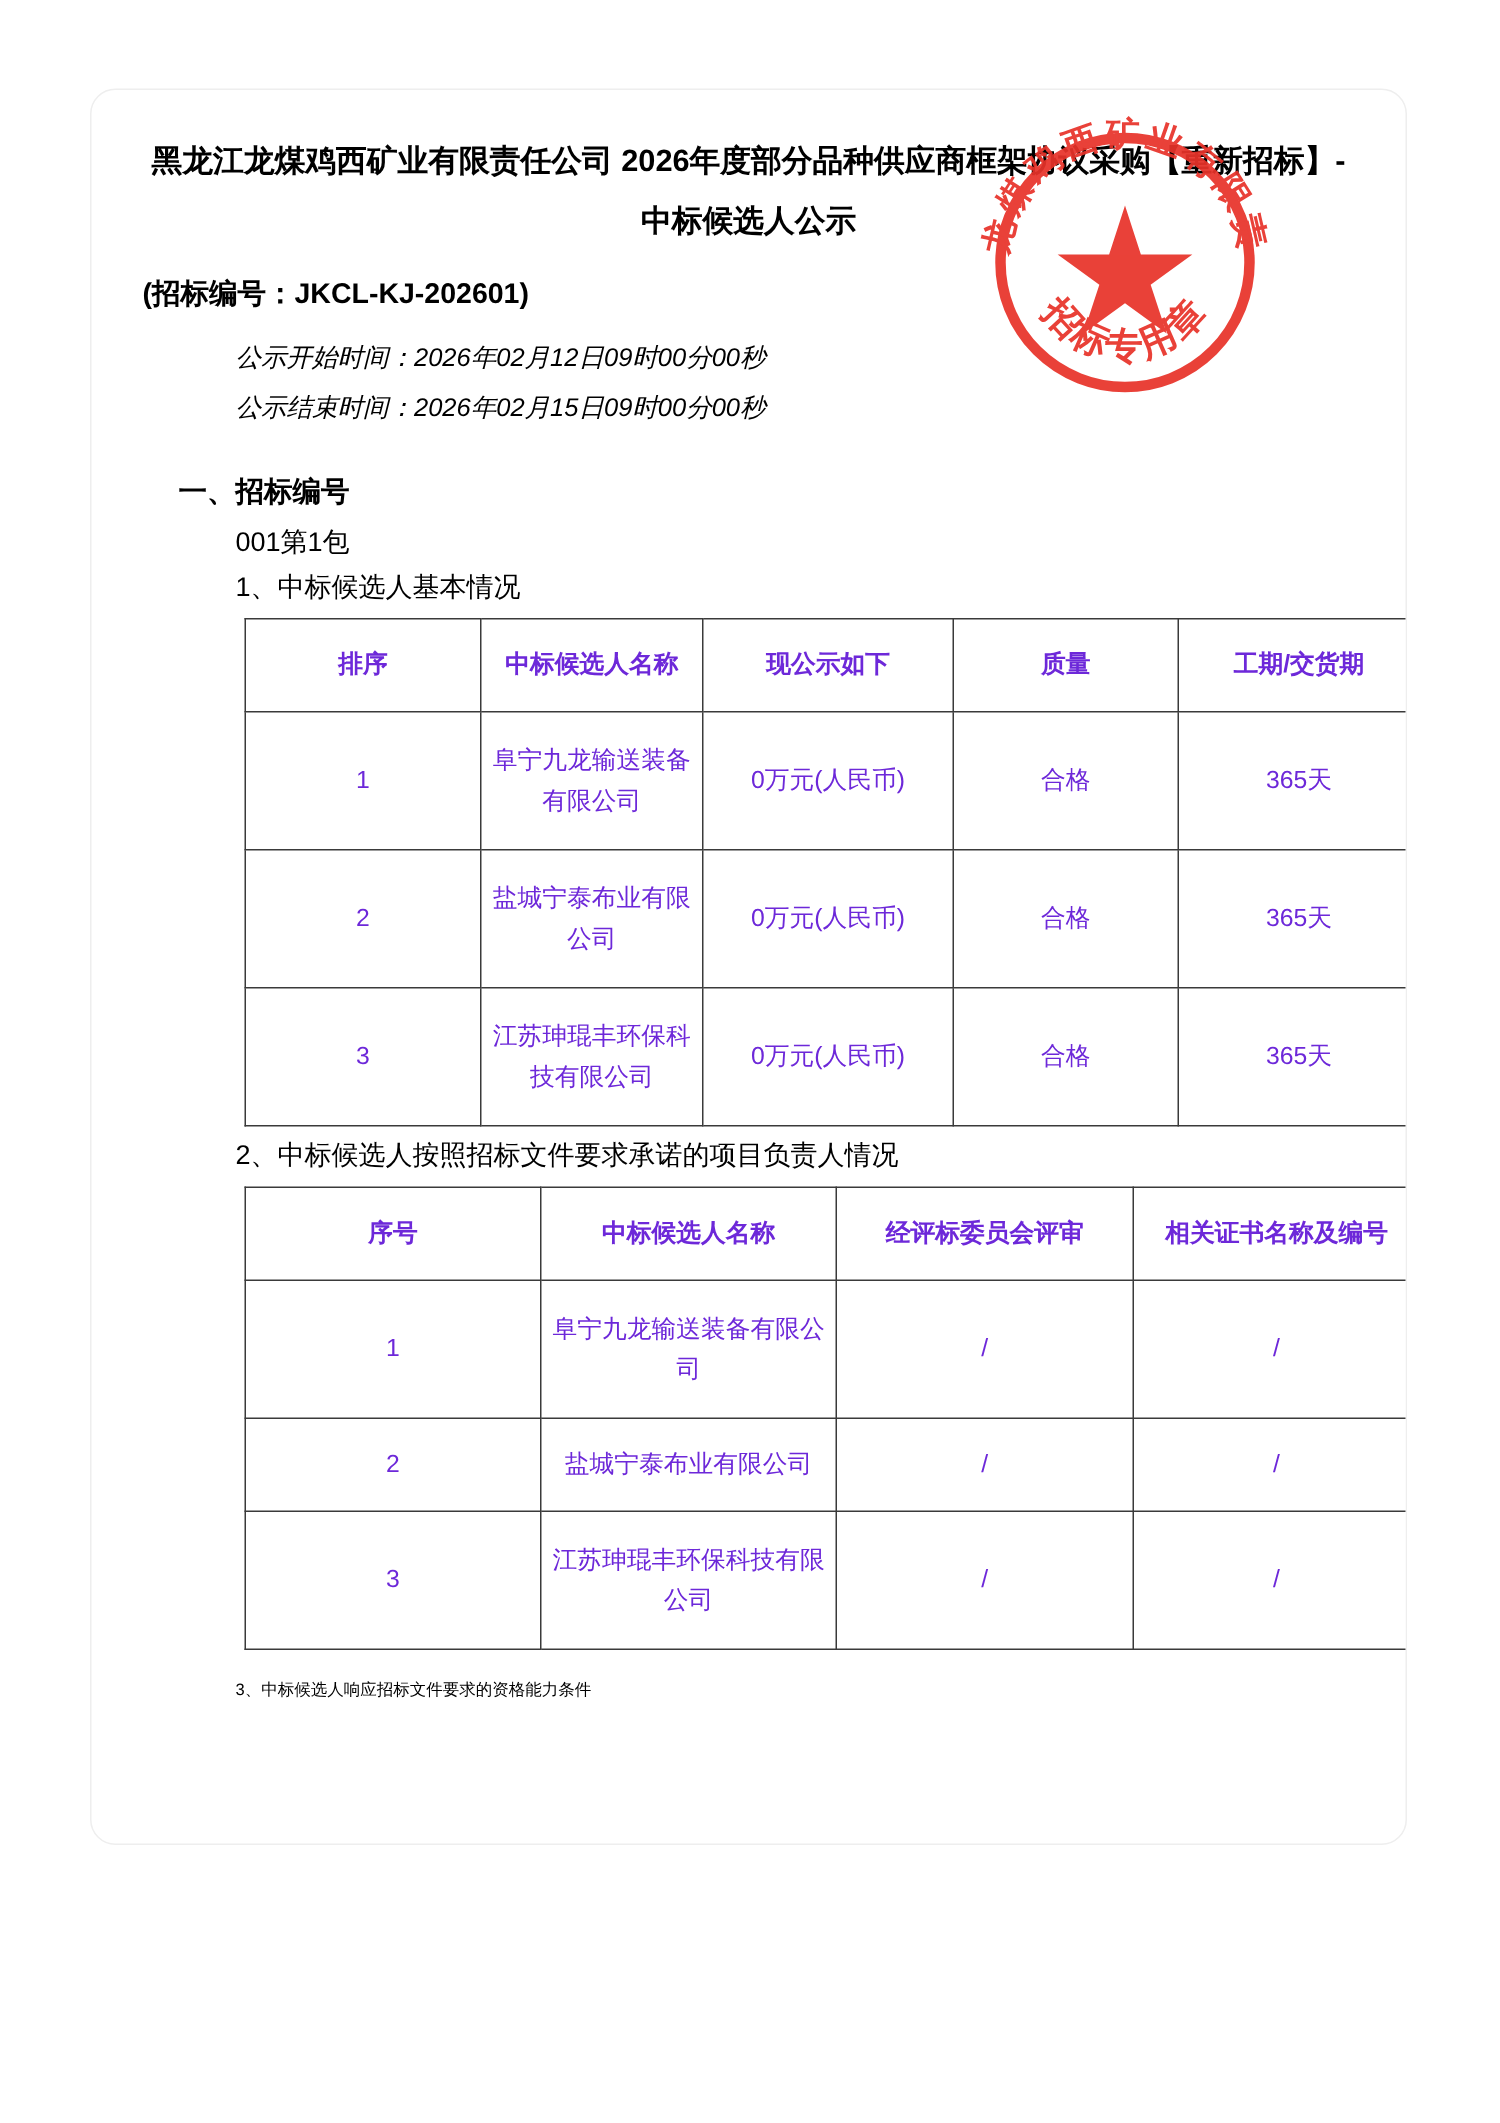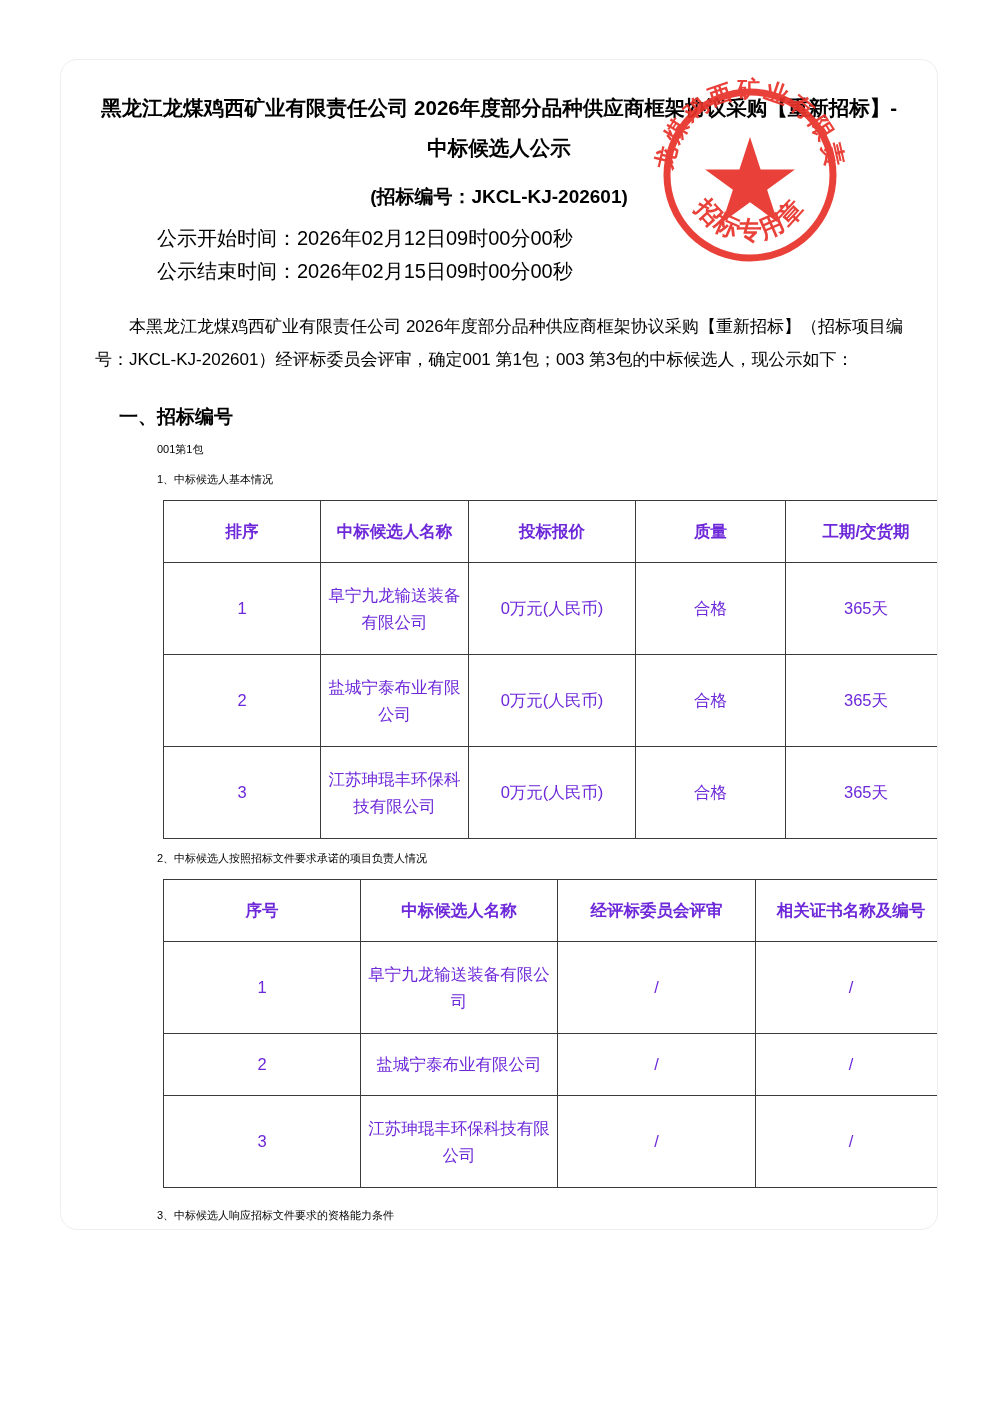--- a/index.html
+++ b/index.html
@@ -48,31 +48,32 @@
     text-align: center;
     line-height: 40px;
     letter-spacing: 0px;
     margin: 0 0 2px 0;
     padding: 0 2px;
   }
   .doc-subtitle {
     font-size: 19px;
     font-weight: bold;
     color: #000000;
-    text-align: center;
+    text-align: left;
     line-height: 38px;
     margin: 10px 0 6px 0;
   }
 
   .time-line {
-    font-size: 20px;
+    font-size: 17px;
     color: #000000;
     line-height: 33px;
     margin-left: 62px;
     white-space: nowrap;
+    font-style: italic;
   }
 
   .para {
     font-size: 17px;
     color: #000000;
     line-height: 33px;
     text-align: justify;
     text-justify: inter-ideograph;
     margin: 22px 0 0 0;
     text-indent: 34px;
@@ -80,21 +81,21 @@
 
   .section-heading {
     font-size: 19px;
     font-weight: bold;
     color: #000000;
     margin: 26px 0 0 24px;
     line-height: 30px;
   }
 
   .sub-line {
-    font-size: 11px;
+    font-size: 18px;
     color: #000000;
     line-height: 30px;
     margin-left: 62px;
   }
   .sub-line.tight { margin-top: 2px; }
 
   
   .tbl-wrap { margin-left: 68px; margin-top: 6px; }
 
   table.doc-table {
@@ -148,40 +149,39 @@
 <div class="page">
   <div class="card">
     <div class="card-inner">
 
       <div class="doc-title">黑龙江龙煤鸡西矿业有限责任公司 2026年度部分品种供应商框架协议采购【重新招标】-中标候选人公示</div>
       <div class="doc-subtitle">(招标编号：JKCL-KJ-202601)</div>
 
       <div class="time-line">公示开始时间：2026年02月12日09时00分00秒</div>
       <div class="time-line">公示结束时间：2026年02月15日09时00分00秒</div>
 
-      <div class="para">本黑龙江龙煤鸡西矿业有限责任公司 2026年度部分品种供应商框架协议采购【重新招标】（招标项目编号：JKCL-KJ-202601）经评标委员会评审，确定001 第1包；003 第3包的中标候选人，现公示如下：</div>
 
       <div class="section-heading">一、招标编号</div>
       <div class="sub-line tight">001第1包</div>
       <div class="sub-line">1、中标候选人基本情况</div>
 
       <div class="tbl-wrap">
         <table class="doc-table">
           <colgroup>
             <col style="width:157px">
               <col style="width:148px">
               <col style="width:167px">
               <col style="width:150px">
               <col style="width:161px">
           </colgroup>
           <thead>
             <tr>
               <th>排序</th>
               <th>中标候选人名称</th>
-              <th>投标报价</th>
+              <th>现公示如下</th>
               <th>质量</th>
               <th>工期/交货期</th>
             </tr>
           </thead>
           <tbody>
             <tr>
               <td class="tall">1</td>
               <td class="tall">阜宁九龙输送装备有限公司</td>
               <td class="tall">0万元(人民币)</td>
               <td class="tall">合格</td>

